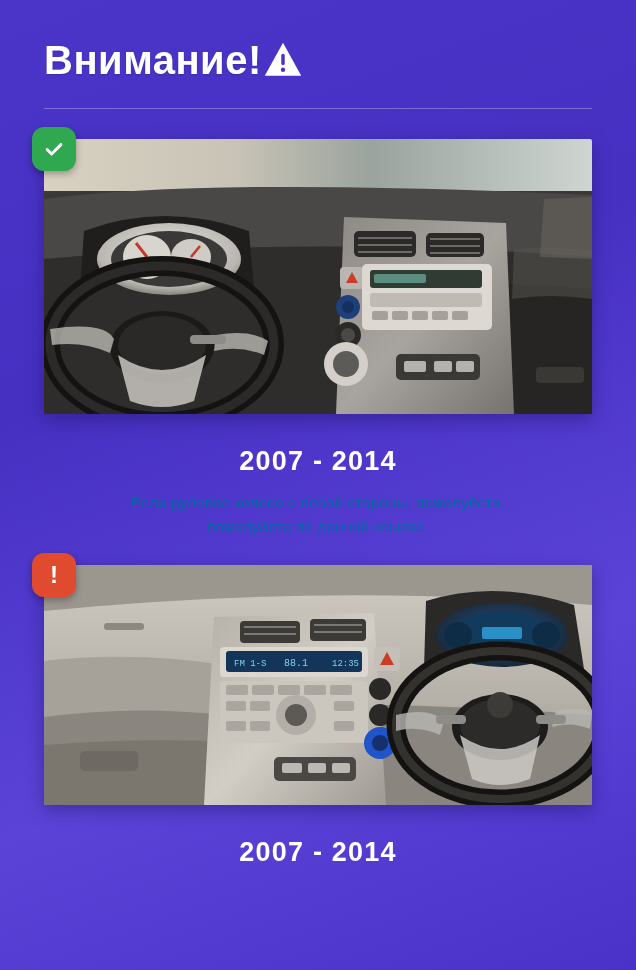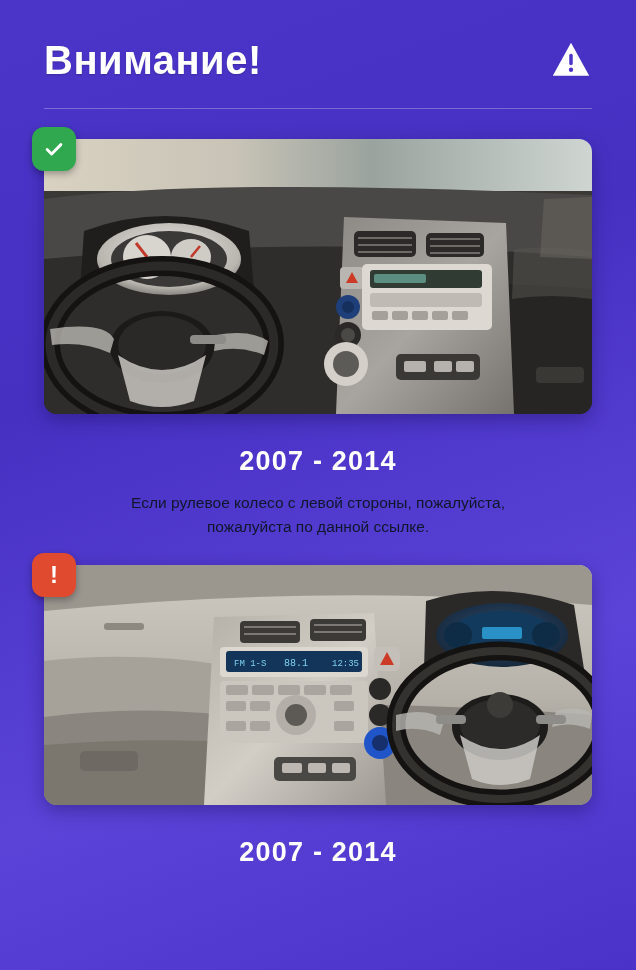--- a/index.html
+++ b/index.html
@@ -19,21 +19,20 @@
     position: relative;
     width: 636px;
     height: 970px;
     box-sizing: border-box;
   }
 
   
   .header {
     display: flex;
     align-items: center;
-    justify-content: space-between;
     padding: 38px 44px 0 44px;
   }
   .header-title {
     font-size: 40px;
     font-weight: bold;
     letter-spacing: 0.5px;
     line-height: 1.1;
     color: #ffffff;
     text-shadow: 0 1px 2px rgba(0,0,0,0.18);
   }
@@ -48,21 +47,21 @@
     background: rgba(255,255,255,0.28);
   }
 
   
   .card-wrap {
     position: relative;
     margin: 30px 44px 0 44px;
   }
   .card {
     position: relative;
-    border-radius: 13px;
+    border-radius: 2px;
     overflow: hidden;
     box-shadow: 0 6px 18px rgba(20,10,70,0.35);
     height: 275px;
   }
   .badge {
     position: absolute;
     top: -12px;
     left: -12px;
     width: 44px;
     height: 44px;
@@ -94,21 +93,21 @@
   .caption-year {
     font-size: 27px;
     font-weight: bold;
     letter-spacing: 1.2px;
     color: #ffffff;
     margin-bottom: 14px;
   }
   .caption-text {
     font-size: 15.5px;
     line-height: 1.55;
-    color: #0f172a;
+    color: #0369a1;
     max-width: 520px;
     margin: 0 auto;
   }
   .caption-text .line { display: block; }
 </style>
 </head>
 <body>
 
 <div class="page">
 

